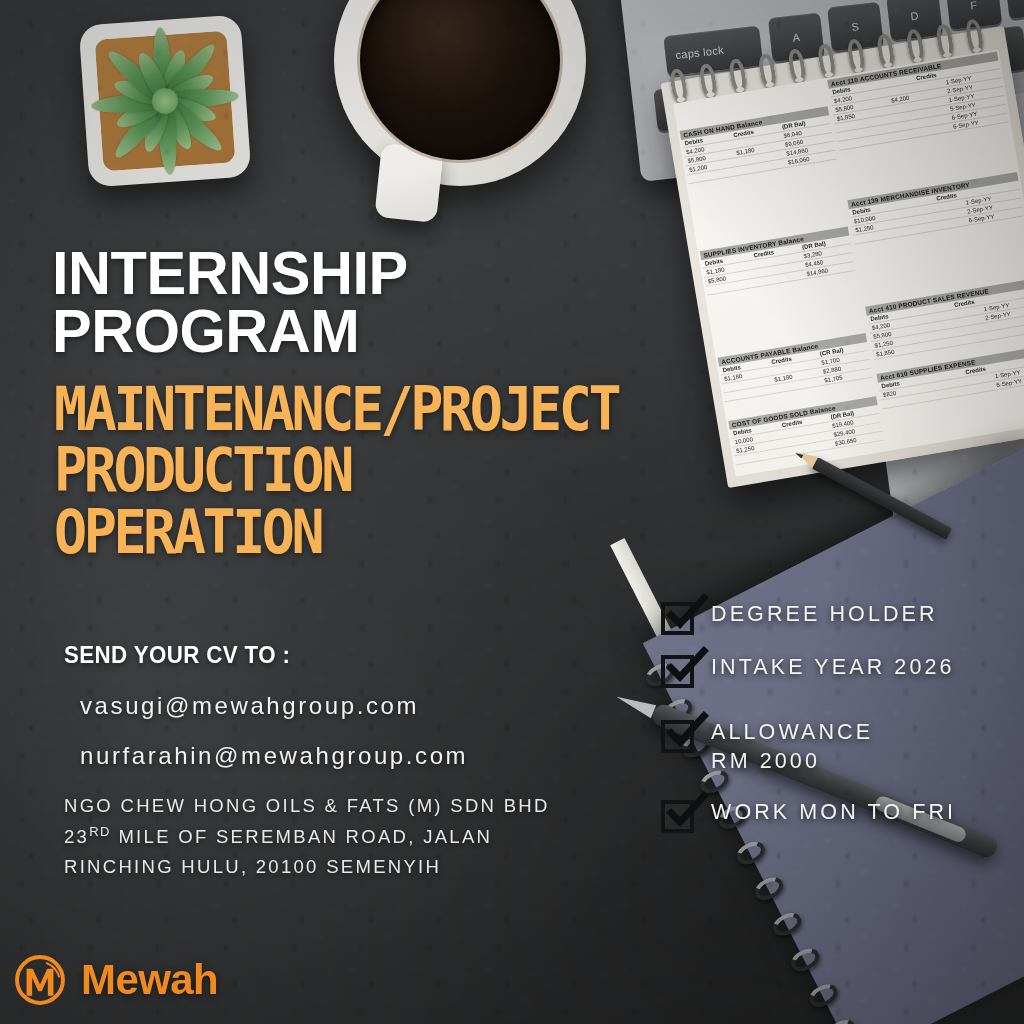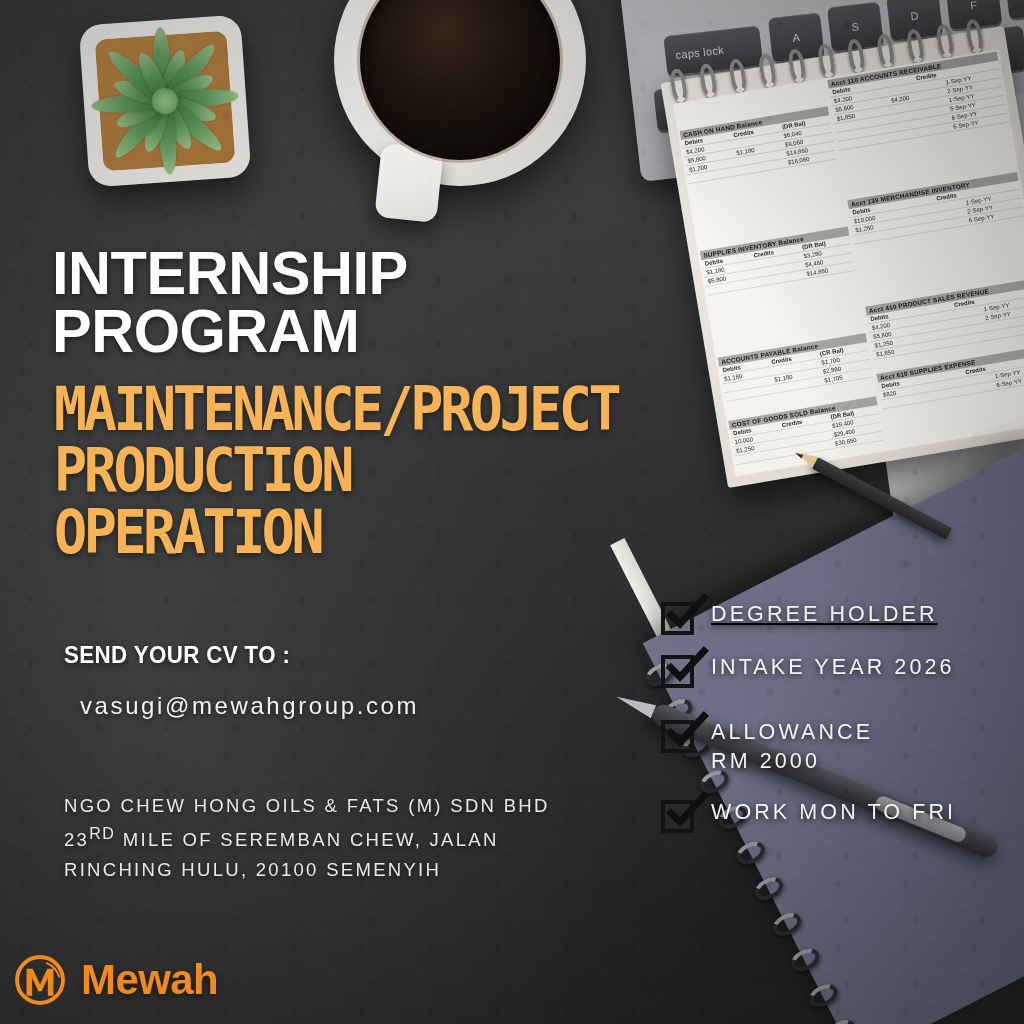--- a/index.html
+++ b/index.html
@@ -151,21 +151,21 @@
     transform:scaleX(.93); transform-origin:left top;
     text-shadow:0 2px 5px rgba(0,0,0,.5);}
 
   .email{position:absolute; left:80px; color:#f2f2f2; font-size:24px; letter-spacing:2.6px;
     font-weight:300; text-shadow:0 2px 5px rgba(0,0,0,.5);}
   .em1{top:692px;} .em2{top:742px;}
 
   .addr{position:absolute; left:64px; top:791px; color:#e9e9e9;
     font-size:18.5px; letter-spacing:2.3px; line-height:1.62;
     text-shadow:0 2px 5px rgba(0,0,0,.5);}
-  .addr sup{font-size:16px; letter-spacing:1.5px; vertical-align:super;}
+  .addr sup{font-size:13px; letter-spacing:1.5px; vertical-align:super;}
 
   
   .checks{position:absolute; left:661px; top:600px; width:360px;}
   .crow{position:relative; display:flex; align-items:flex-start; margin-bottom:18px;}
   .cbox{position:relative; width:33px; height:33px; border:4px solid #111314; flex:0 0 auto;
     background:rgba(255,255,255,.02); margin-top:2px;}
   .cmark{position:absolute; left:2px; top:-10px; width:40px; height:34px; overflow:visible;}
   .ctext{margin-left:17px; color:#f4f4f4; font-size:21.5px; letter-spacing:3.1px; line-height:1.36;
     text-shadow:0 2px 6px rgba(0,0,0,.75); white-space:nowrap;}
 
@@ -475,29 +475,30 @@
   </div>
 
   <div class="roles">
     <div>MAINTENANCE/PROJECT</div>
     <div>PRODUCTION</div>
     <div>OPERATION</div>
   </div>
 
   <div class="cvhead">SEND YOUR CV TO :</div>
   <div class="email em1">vasugi@mewahgroup.com</div>
+  <div class="email em2">nurfarahin@mewahgroup.com</div>
 
   <div class="addr">
     <div>NGO CHEW HONG OILS &amp; FATS (M) SDN BHD</div>
-    <div><span>23</span><sup>RD</sup><span> MILE OF SEREMBAN CHEW, JALAN</span></div>
+    <div><span>23</span><sup>RD</sup><span> MILE OF SEREMBAN ROAD, JALAN</span></div>
     <div>RINCHING HULU, 20100 SEMENYIH</div>
   </div>
 
   <div class="checks" id="checks">
-      <div class="crow" style="margin-bottom: 18px; text-decoration: underline;">
+      <div class="crow" style="margin-bottom: 18px;">
         <div class="cbox">
           <svg class="cmark" viewBox="0 0 40 34">
             <path d="M4 19 L13 28 L37 2" fill="none" stroke="#0d0f10" stroke-width="7" stroke-linecap="square" stroke-linejoin="miter"></path>
           </svg>
         </div>
         <div class="ctext">
           <div>DEGREE HOLDER</div>
         </div>
       </div>
       <div class="crow" style="margin-bottom: 30px;">

